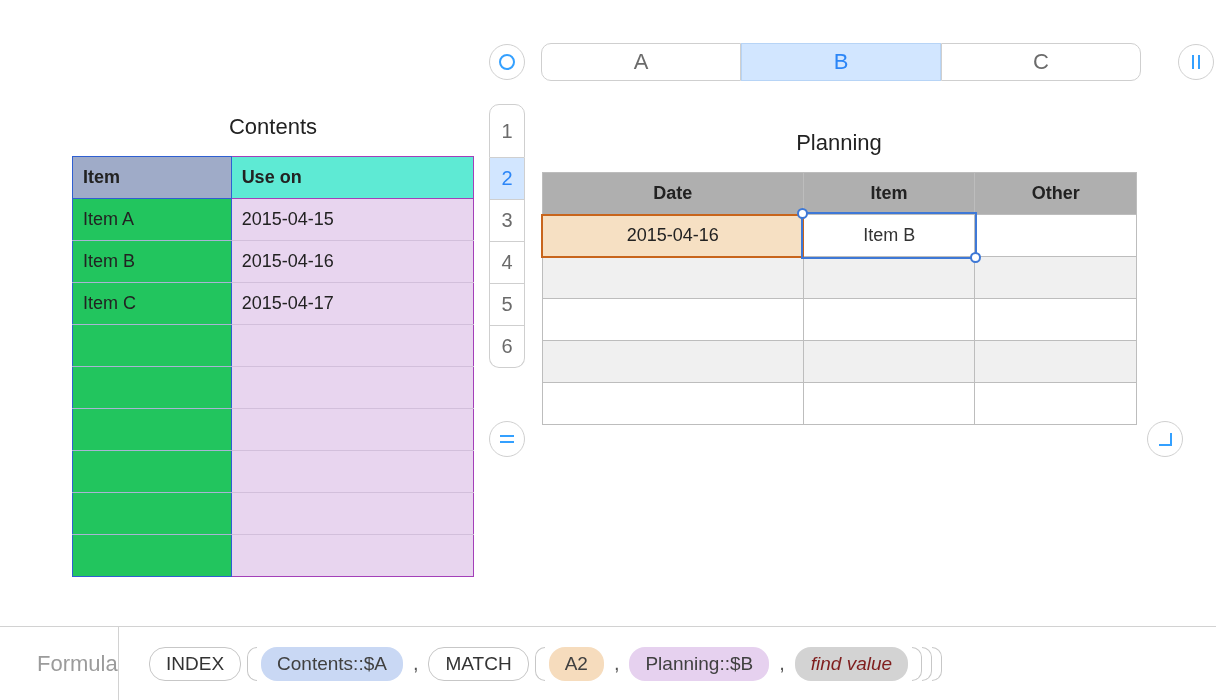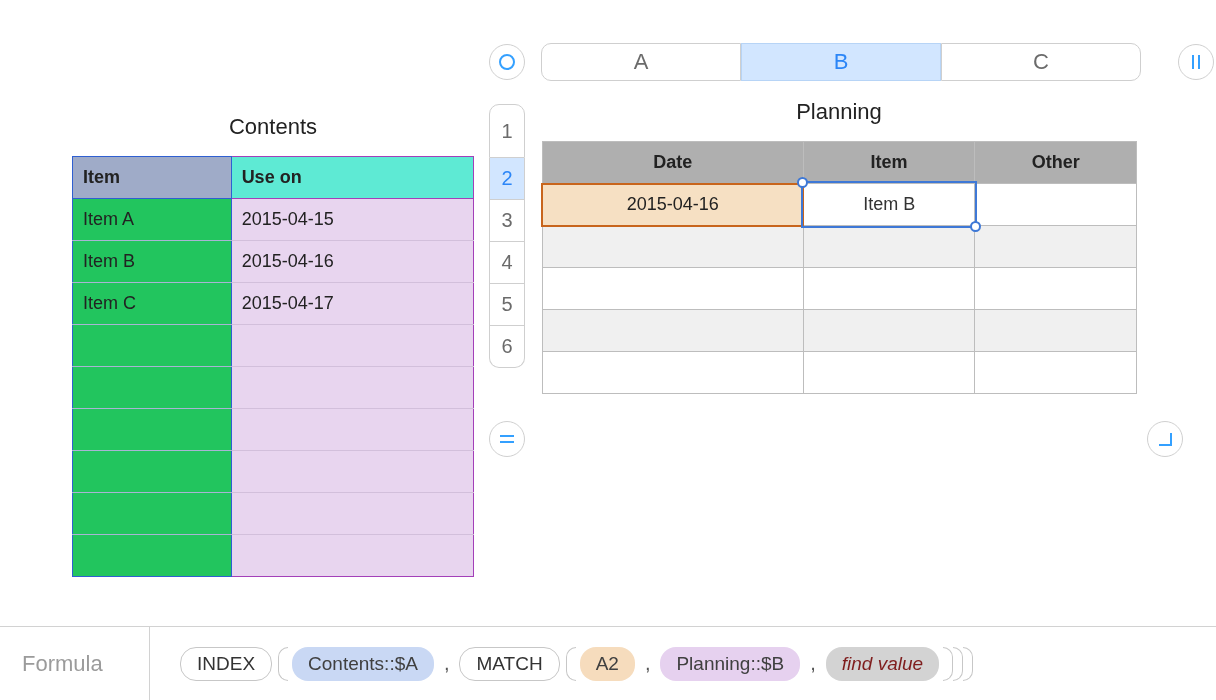--- a/index.html
+++ b/index.html
@@ -127,21 +127,21 @@
     font-size:20px; color:#6b6b6b; background:#fff;
   }
   .rowhead.first { border-top:1px solid #cfcfcf; border-top-left-radius:10px; border-top-right-radius:10px; height:54px;}
   .rowhead.last { border-bottom-left-radius:10px; border-bottom-right-radius:10px; }
   .rowhead.selected { background:#d2e6ff; color:#2c86f7; }
 
   
   .planning-wrap {
     position: absolute;
     left: 541px;
-    top: 99px;
+    top: 130px;
     width: 596px;
   }
   .planning-title {
     text-align: center;
     font-size: 22px;
     color: #222;
     margin-bottom: 16px;
   }
   .planning-table {
     width: 100%;
@@ -192,26 +192,26 @@
   .formula-bar {
     position:absolute;
     left:0; bottom:0;
     width:100%;
     height:74px;
     border-top:1px solid #d2d2d2;
     display:flex;
     align-items:center;
   }
   .formula-label {
-    width:150px;
+    width:119px;
     border-right:1px solid #d2d2d2;
     height:100%;
     display:flex;
     align-items:center;
-    padding-left:22px;
+    padding-left:37px;
     font-size:22px;
     color:#9b9b9b;
   }
   .formula-content {
     flex:1;
     display:flex;
     align-items:center;
     padding-left:30px;
     gap:6px;
   }

